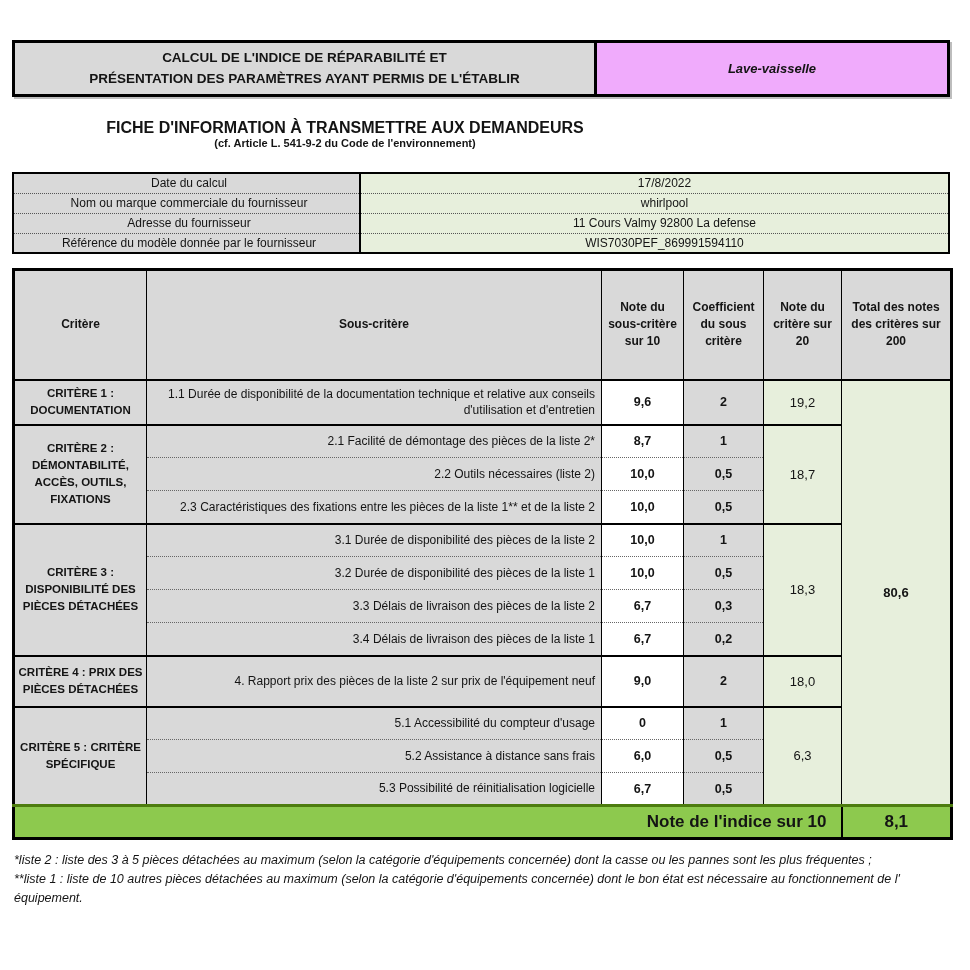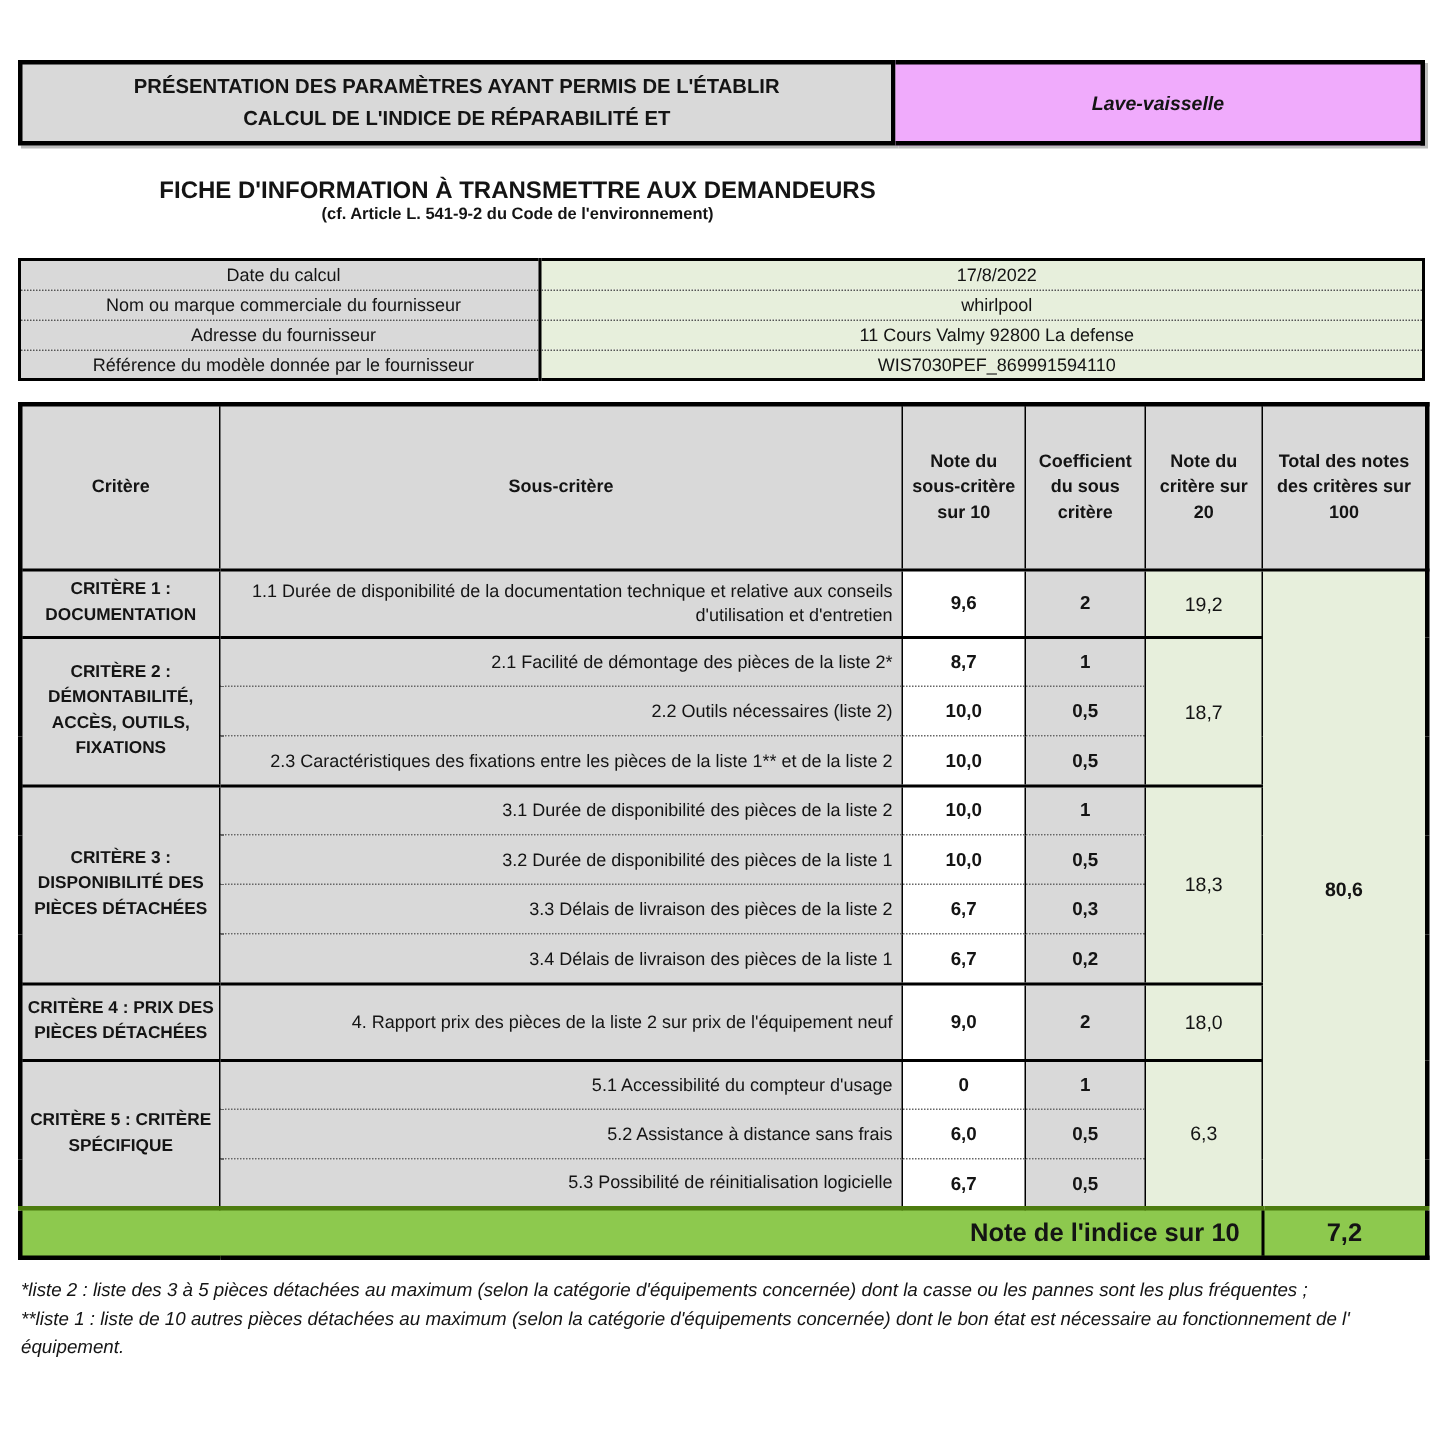--- a/index.html
+++ b/index.html
@@ -106,22 +106,22 @@
     font-style: italic; font-size: 12.5px; line-height: 1.5;
   }
 </style>
 </head>
 <body>
 
 <div class="page">
 
   <div class="doc-header">
     <div class="title-box">
+      <span>CALCUL DE L'INDICE DE RÉPARABILITÉ ET</span>
       <span>PRÉSENTATION DES PARAMÈTRES AYANT PERMIS DE L'ÉTABLIR</span>
-      <span>CALCUL DE L'INDICE DE RÉPARABILITÉ ET</span>
     </div>
     <div class="product-box">
       <span>Lave-vaisselle</span>
     </div>
   </div>
 
   <div class="subtitle">
     <div class="l1">FICHE D'INFORMATION À TRANSMETTRE AUX DEMANDEURS</div>
     <div class="l2">(cf. Article L. 541-9-2 du Code de l'environnement)</div>
   </div>
@@ -156,21 +156,21 @@
         <col style="width:78px">
         <col style="width:110px">
     </colgroup>
     <thead>
       <tr>
         <th>Critère</th>
         <th>Sous-critère</th>
         <th>Note du sous-critère sur 10</th>
         <th>Coefficient du sous critère</th>
         <th>Note du critère sur 20</th>
-        <th>Total des notes des critères sur 100</th>
+        <th>Total des notes des critères sur 200</th>
       </tr>
     </thead>
     <tbody>
 
       <tr class="gf h45">
         <td class="crit">CRITÈRE 1 : DOCUMENTATION</td>
         <td class="sub">1.1 Durée de disponibilité de la documentation technique et relative aux conseils d'utilisation et d'entretien</td>
         <td class="num">9,6</td>
         <td class="coef">2</td>
         <td class="n20">19,2</td>
@@ -239,21 +239,21 @@
         <td class="coef">0,5</td>
       </tr>
       <tr class="cont h33">
         <td class="sub">5.3 Possibilité de réinitialisation logicielle</td>
         <td class="num">6,7</td>
         <td class="coef">0,5</td>
       </tr>
 
       <tr class="final">
         <td class="final-label" colspan="5">Note de l'indice sur 10</td>
-        <td class="final-score">7,2</td>
+        <td class="final-score">8,1</td>
       </tr>
     </tbody>
   </table>
 
   <div class="footnotes">
     <div>*liste 2 : liste des 3 à 5 pièces détachées au maximum (selon la catégorie d'équipements concernée) dont la casse ou les pannes sont les plus fréquentes ;</div>
     <div>**liste 1 : liste de 10 autres pièces détachées au maximum (selon la catégorie d'équipements concernée) dont le bon état est nécessaire au fonctionnement de l' équipement.</div>
   </div>
 
 </div>

